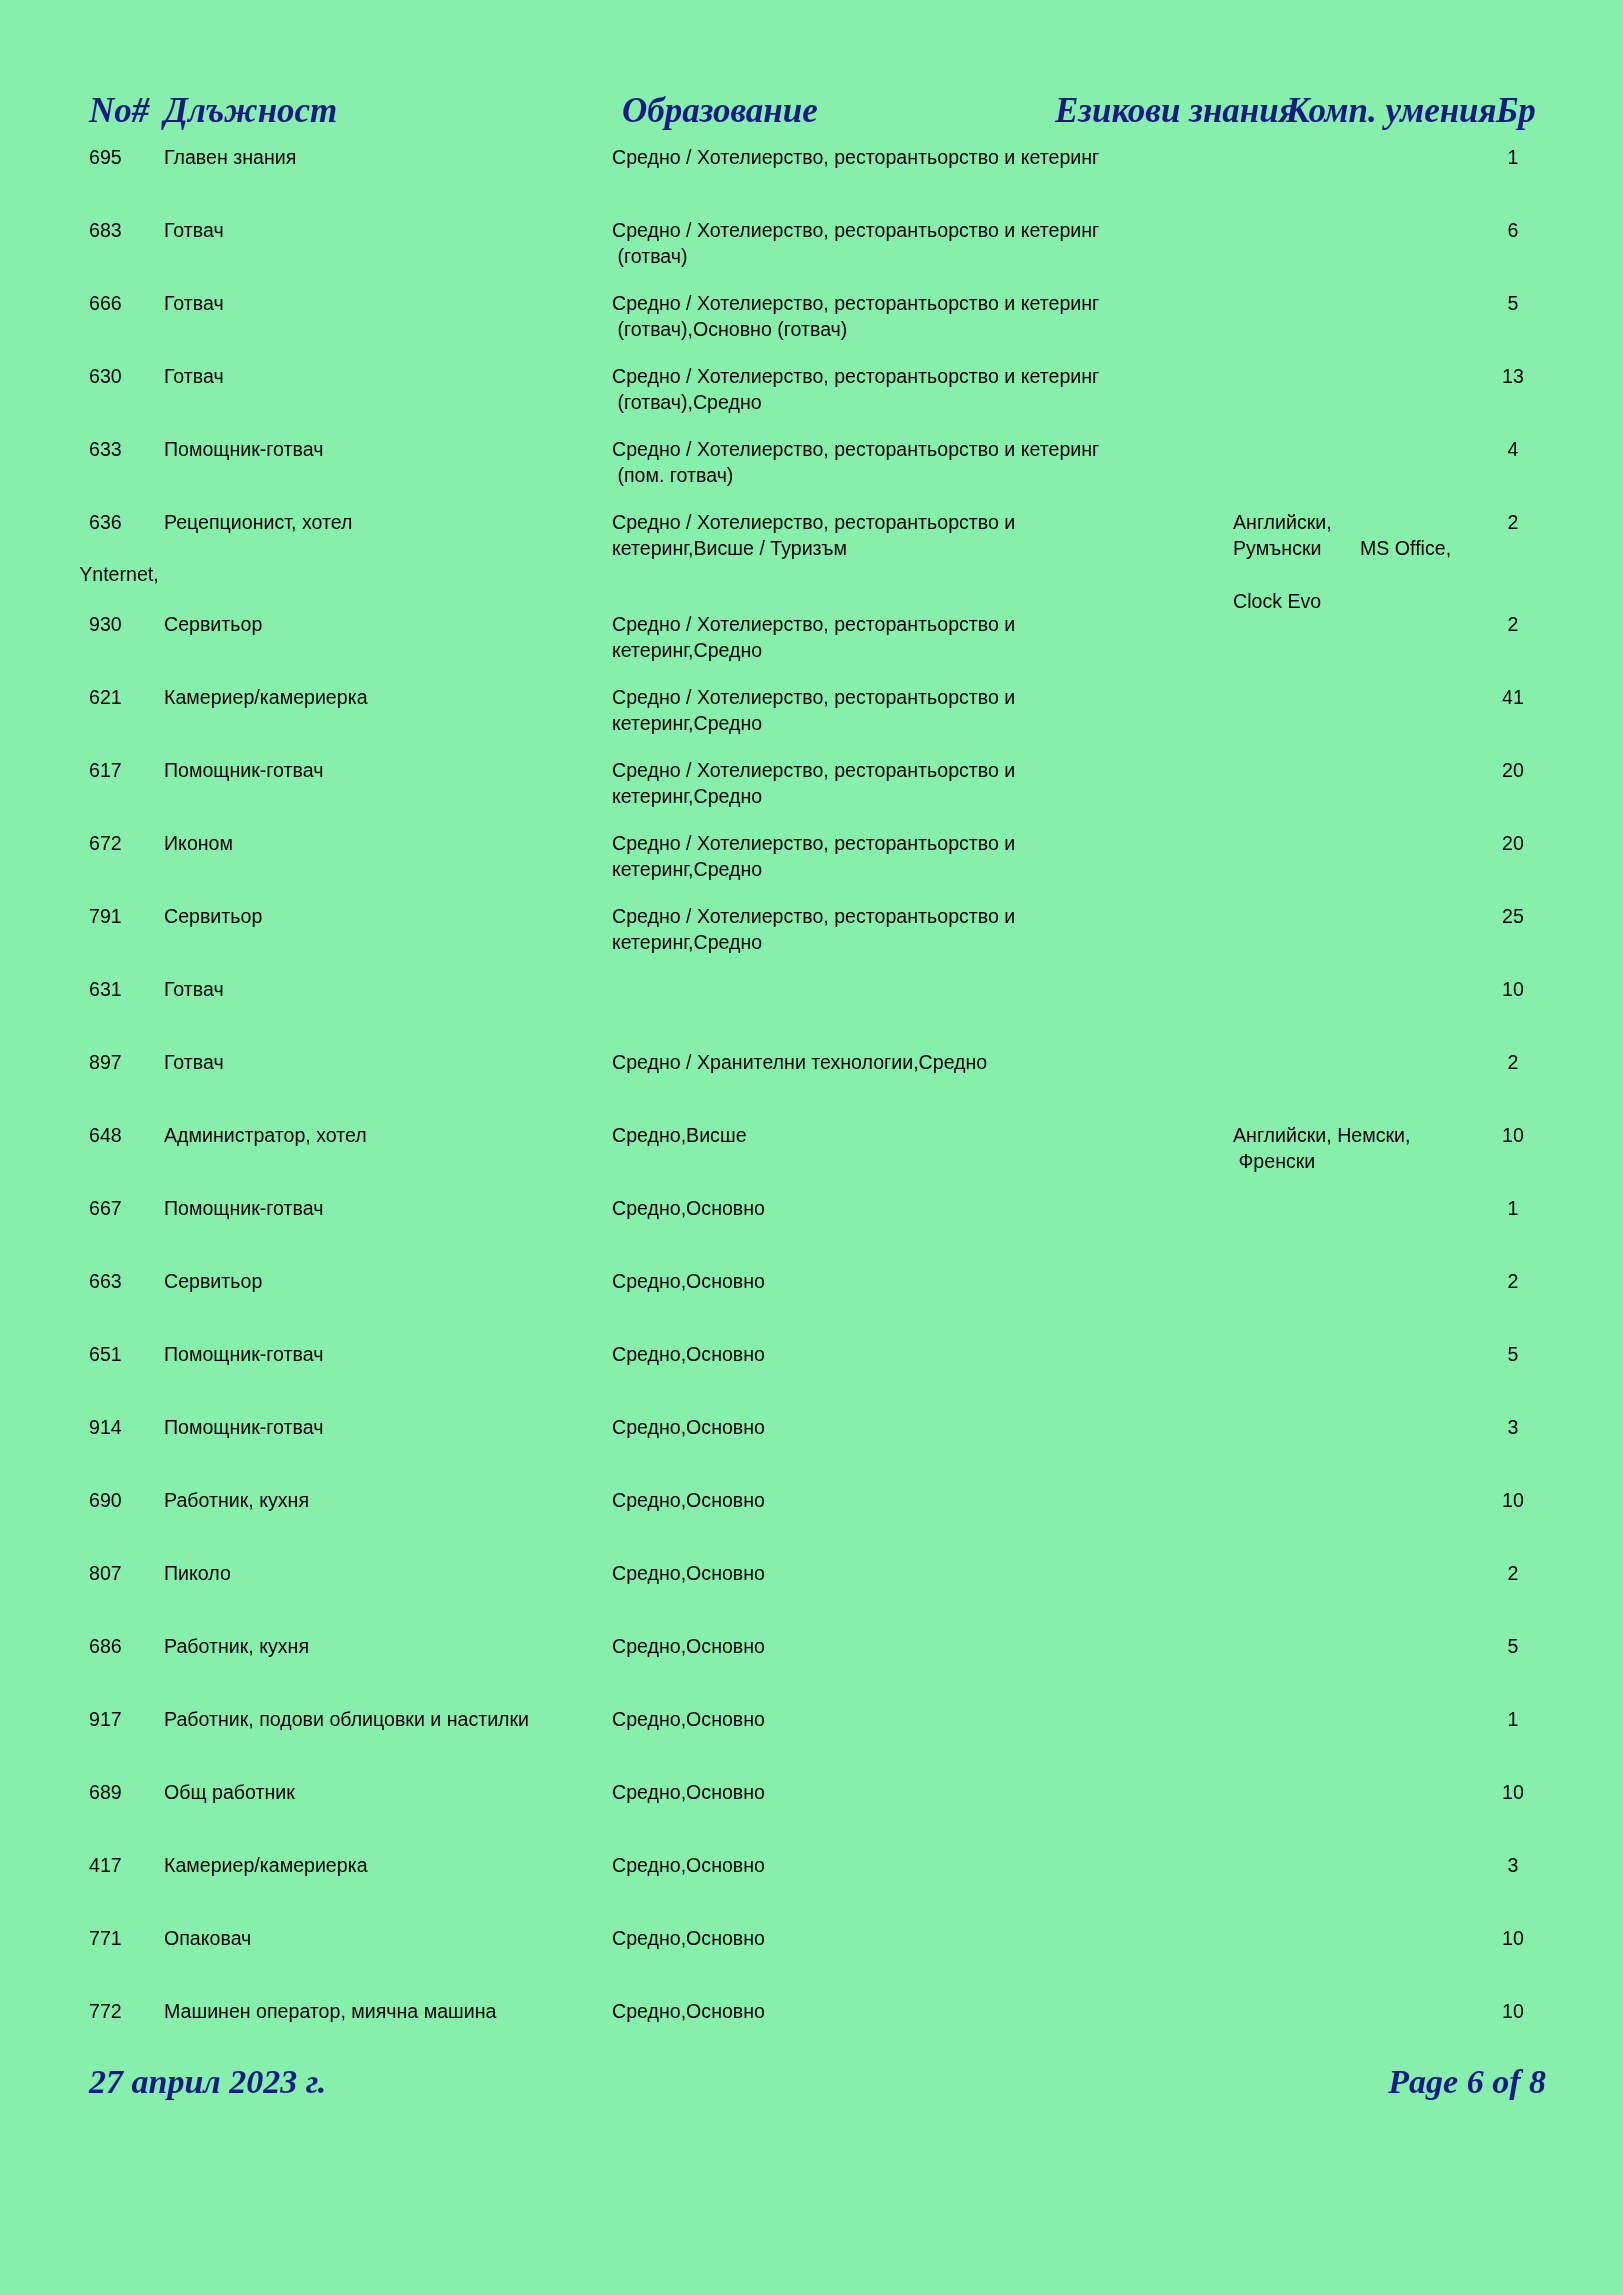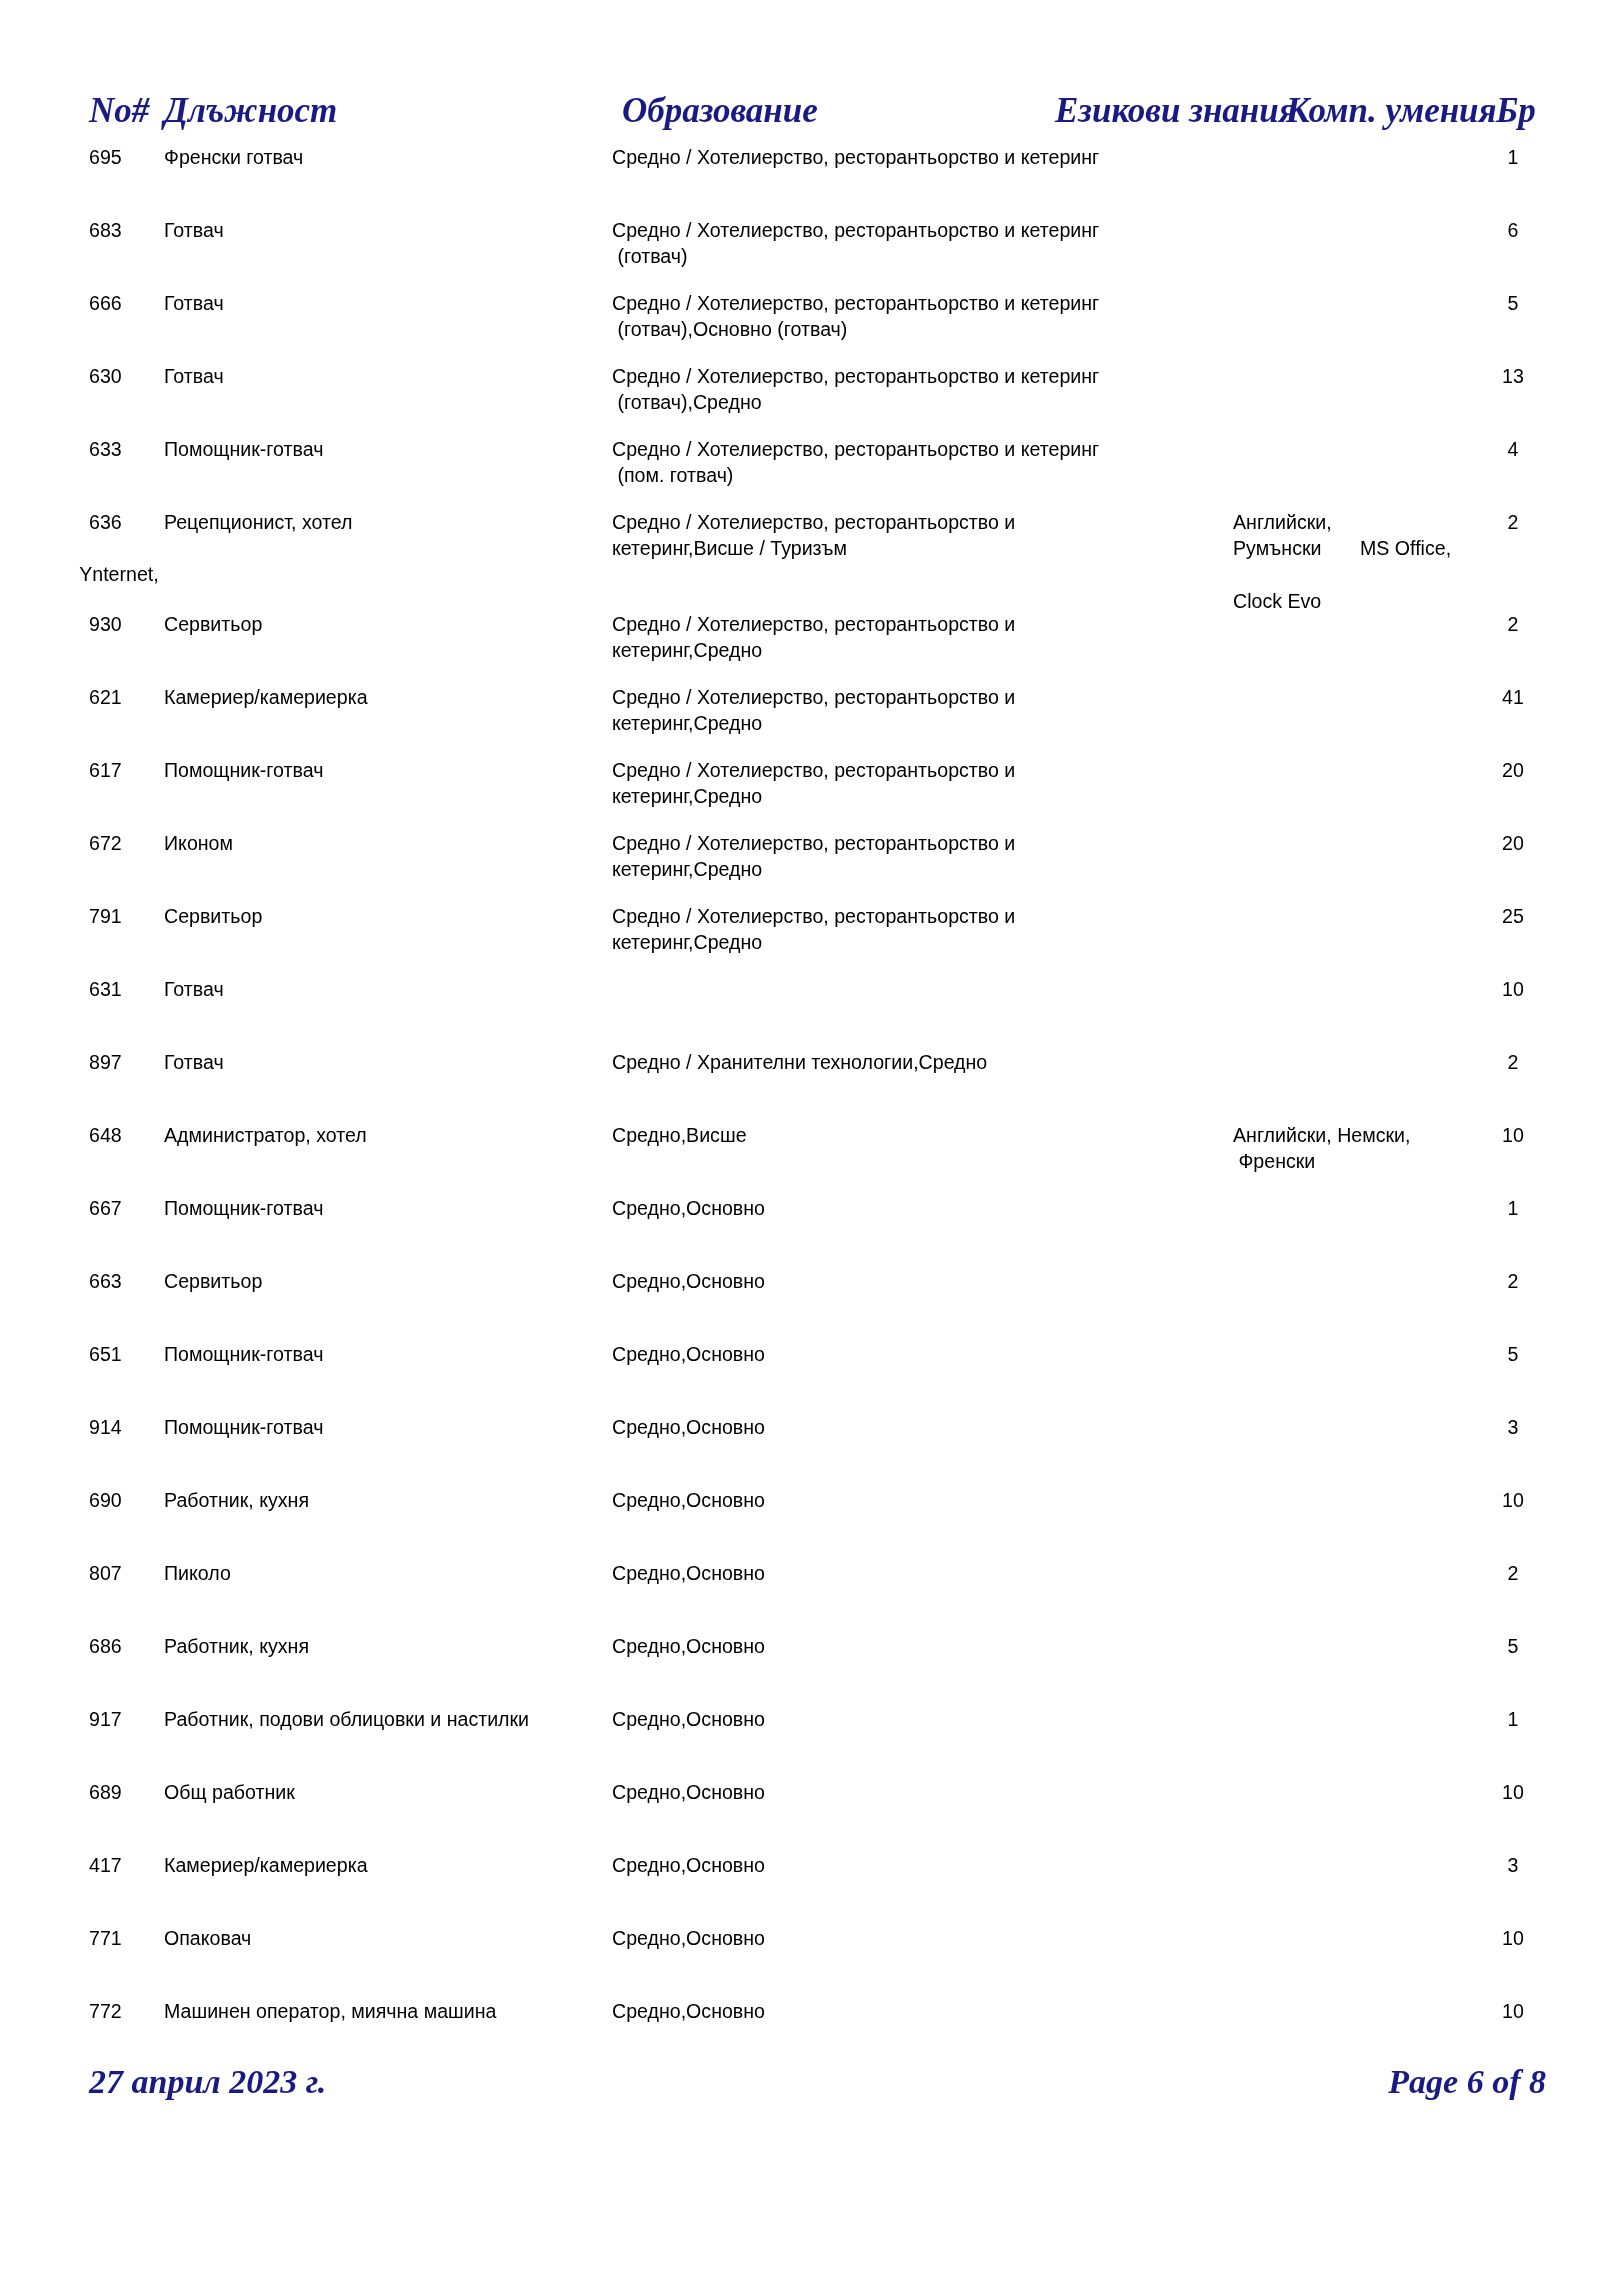--- a/index.html
+++ b/index.html
@@ -1,21 +1,21 @@
 <!DOCTYPE html>
 <html style="font-size:10.5px"><head>
 <meta charset="utf-8">
 <style>
   html, body { margin: 0; padding: 0; background: #9a9a9a; }
   .page {
     position: relative;
     width: 1623px;
     height: 2295px;
     margin: 0 auto;
-    background: #ffffff;
+    background: #86efac;
     font-family: "Liberation Sans", sans-serif;
     font-size: 19.6px;
     color: #000000;
     overflow: hidden;
   }
   .table {
     position: absolute;
     left: 89px;
     top: 92px;
     width: 1449px;
@@ -79,21 +79,21 @@
       <div class="hc h-num">No#</div>
       <div class="hc h-pos">Длъжност</div>
       <div class="hc h-edu">Образование</div>
       <div class="hc h-lang">Езикови знания</div>
       <div class="hc h-comp">Комп. умения</div>
       <div class="hc h-cnt">Бр</div>
     </div>
     <div id="rows">
         <div class="row">
     <div class="c c-num">695</div>
-    <div class="c c-pos">Френски готвач</div>
+    <div class="c c-pos">Главен знания</div>
     <div class="c c-edu"><div class="line">Средно / Хотелиерство, ресторантьорство и кетеринг</div></div>
     <div class="c c-lang"></div>
     <div class="c c-comp"></div>
     <div class="c c-cnt">1</div>
   </div>
         <div class="row">
     <div class="c c-num">683</div>
     <div class="c c-pos">Готвач</div>
     <div class="c c-edu"><div class="line">Средно / Хотелиерство, ресторантьорство и кетеринг</div><div class="line"> (готвач)</div></div>
     <div class="c c-lang"></div>

